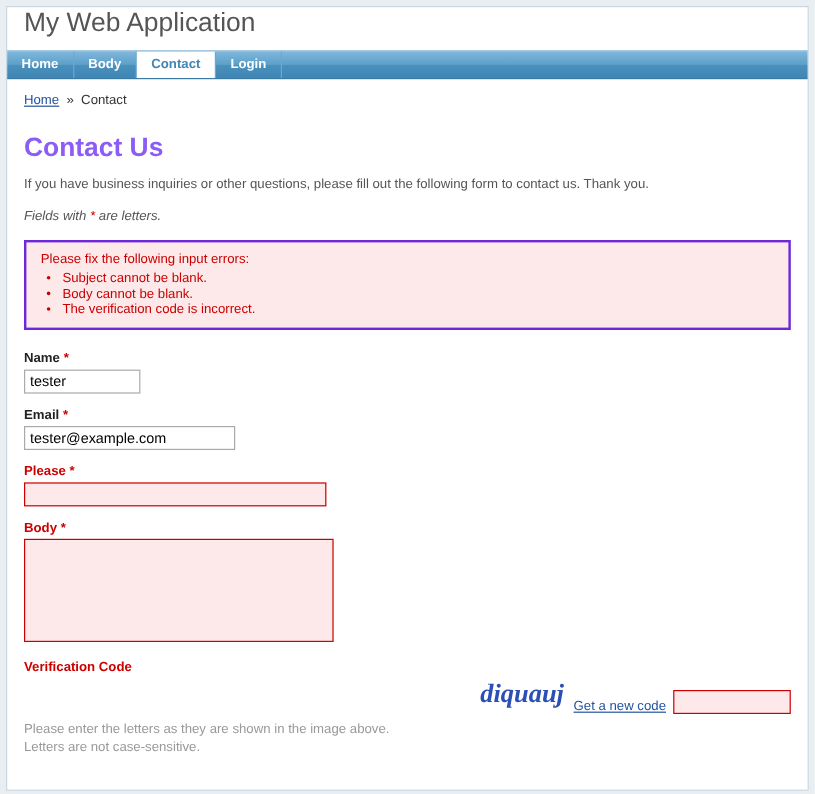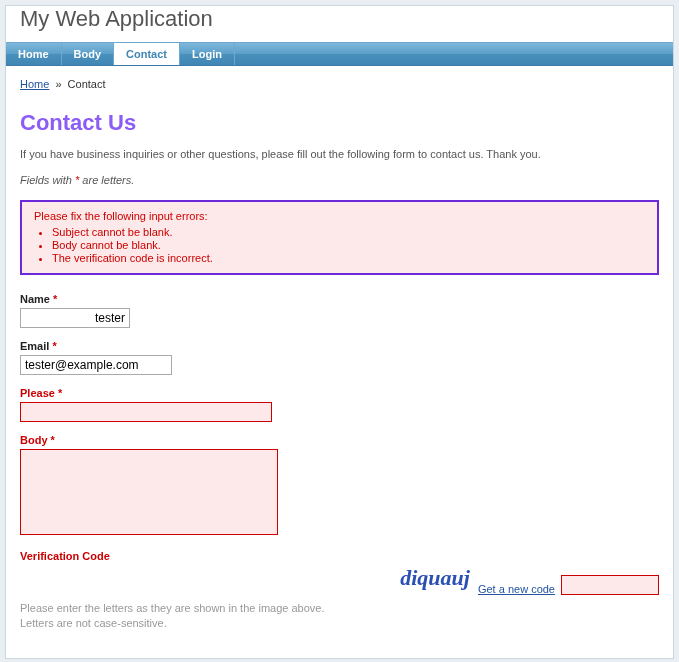--- a/index.html
+++ b/index.html
@@ -94,22 +94,22 @@
 }
 input.error, textarea.error {
   background: #fde9e9;
   border: 1px solid #c00;
 }
 textarea {
   border: 1px solid #aaa;
   padding: 2px 4px;
   font-size: 12px;
 }
-.input-narrow { width: 110px; text-align: right; }
-.input-email { width: 152px; }
+.input-narrow { width: 97px; }
+.input-email { width: 176px; }
 .input-subject { width: 252px; }
 .textarea-body { width: 258px; height: 86px; resize:none;}
 .captcha-row { display: flex; align-items: flex-end; gap: 6px; margin-bottom: 6px; justify-content: flex-end;}
 .captcha-img {
   font-family: Georgia, 'Times New Roman', serif;
   font-style: italic;
   color: #2a4fb5;
   font-size: 22px;
   letter-spacing: 0px;
   padding: 0 2px 4px 2px;

